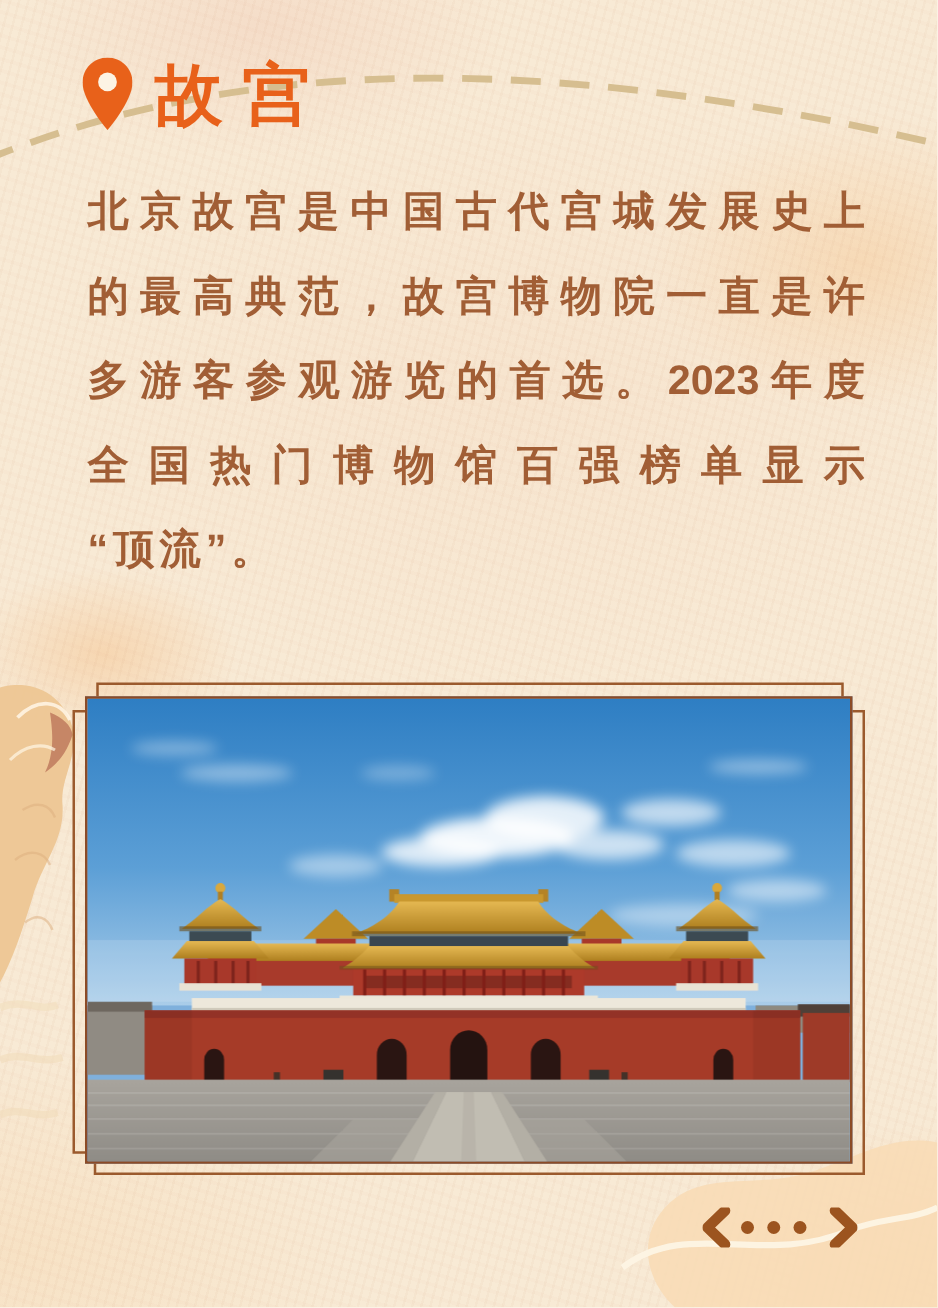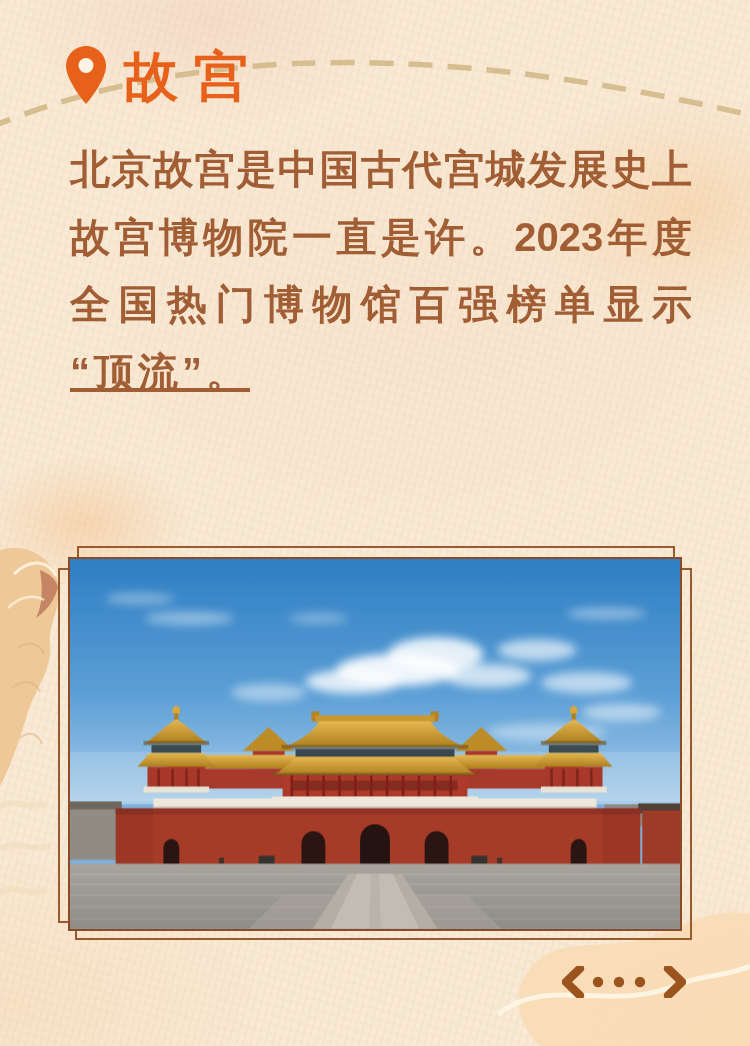--- a/index.html
+++ b/index.html
@@ -25,25 +25,25 @@
   .dash-line{position:absolute;left:0;top:0;z-index:1;}
   .header{position:absolute;left:66px;top:46px;z-index:2;display:flex;align-items:flex-start;}
   .pin{width:40px;height:58px;display:block;}
   .title{
     margin-left:18px;margin-top:2px;
     font-size:54px;line-height:56px;font-weight:800;
     color:#E8611A;letter-spacing:16px;white-space:nowrap;
   }
   .article{position:absolute;left:70px;top:139px;width:622px;z-index:2;}
   .article .line{
-    font-size:40px;font-weight:700;color:#A15E35;
+    font-size:33px;font-weight:700;color:#A15E35;
     height:67.5px;line-height:60px;
     text-align:justify;text-align-last:justify;text-justify:inter-character;
   }
-  .article .line.last{text-align:center;text-align-last:left;letter-spacing:4px;text-decoration:underline;}
+  .article .line.last{text-align:center;text-align-last:left;letter-spacing:4px;}
   
   .ghost-frame{position:absolute;border:2px solid #9B5A2D;box-sizing:border-box;z-index:1;background:transparent;}
   .gf-top{left:77px;top:546px;width:598px;height:80px;}
   .gf-left{left:58px;top:568px;width:90px;height:355px;}
   .gf-br{left:75px;top:568px;width:617px;height:372px;}
   .photo{
     position:absolute;left:68px;top:557px;width:614px;height:374px;z-index:2;
     border:2px solid #8C4B26;box-sizing:border-box;background:#7FB0DC;
   }
   .photo svg{display:block;width:100%;height:100%;}
@@ -64,21 +64,22 @@
   <div class="header">
     <svg class="pin" viewBox="0 0 40 58">
       <path d="M20,0 C9,0 0,9 0,20 C0,35 20,58 20,58 C20,58 40,35 40,20 C40,9 31,0 20,0 Z" fill="#E8611A"></path>
       <circle cx="20" cy="19.5" r="7.5" fill="#FCF3E4"></circle>
     </svg>
     <div class="title">故宫</div>
   </div>
 
   <div class="article">
     <div class="line">北京故宫是中国古代宫城发展史上</div>
-    <div class="line">故宫博物院一直是许。2023年度</div>
+    <div class="line">的最高典范，故宫博物院一直是许</div>
+    <div class="line">多游客参观游览的首选。2023年度</div>
     <div class="line">全国热门博物馆百强榜单显示</div>
     <div class="line last">“顶流”。</div>
   </div>
 
   <svg class="dune" width="100" height="390" viewBox="0 0 100 390">
     <path d="M0,2 C28,-6 52,10 58,34 C63,58 48,74 50,96 C52,124 34,142 26,170 C18,196 10,220 0,238 Z" fill="#EDC693" opacity="0.95"></path>
     <path d="M40,22 C50,26 57,32 58,40 C52,58 44,64 36,70 C44,54 42,36 40,22 Z" fill="#C17E60" opacity="0.9"></path>
     <path d="M14,26 C30,10 48,12 56,28" stroke="#FFF6E6" stroke-width="3" fill="none" opacity="0.85"></path>
     <path d="M8,60 C20,48 34,46 44,52" stroke="#FFF6E6" stroke-width="2.5" fill="none" opacity="0.7"></path>
     <g stroke="#DDAF7F" stroke-width="2" fill="none" opacity="0.5">

